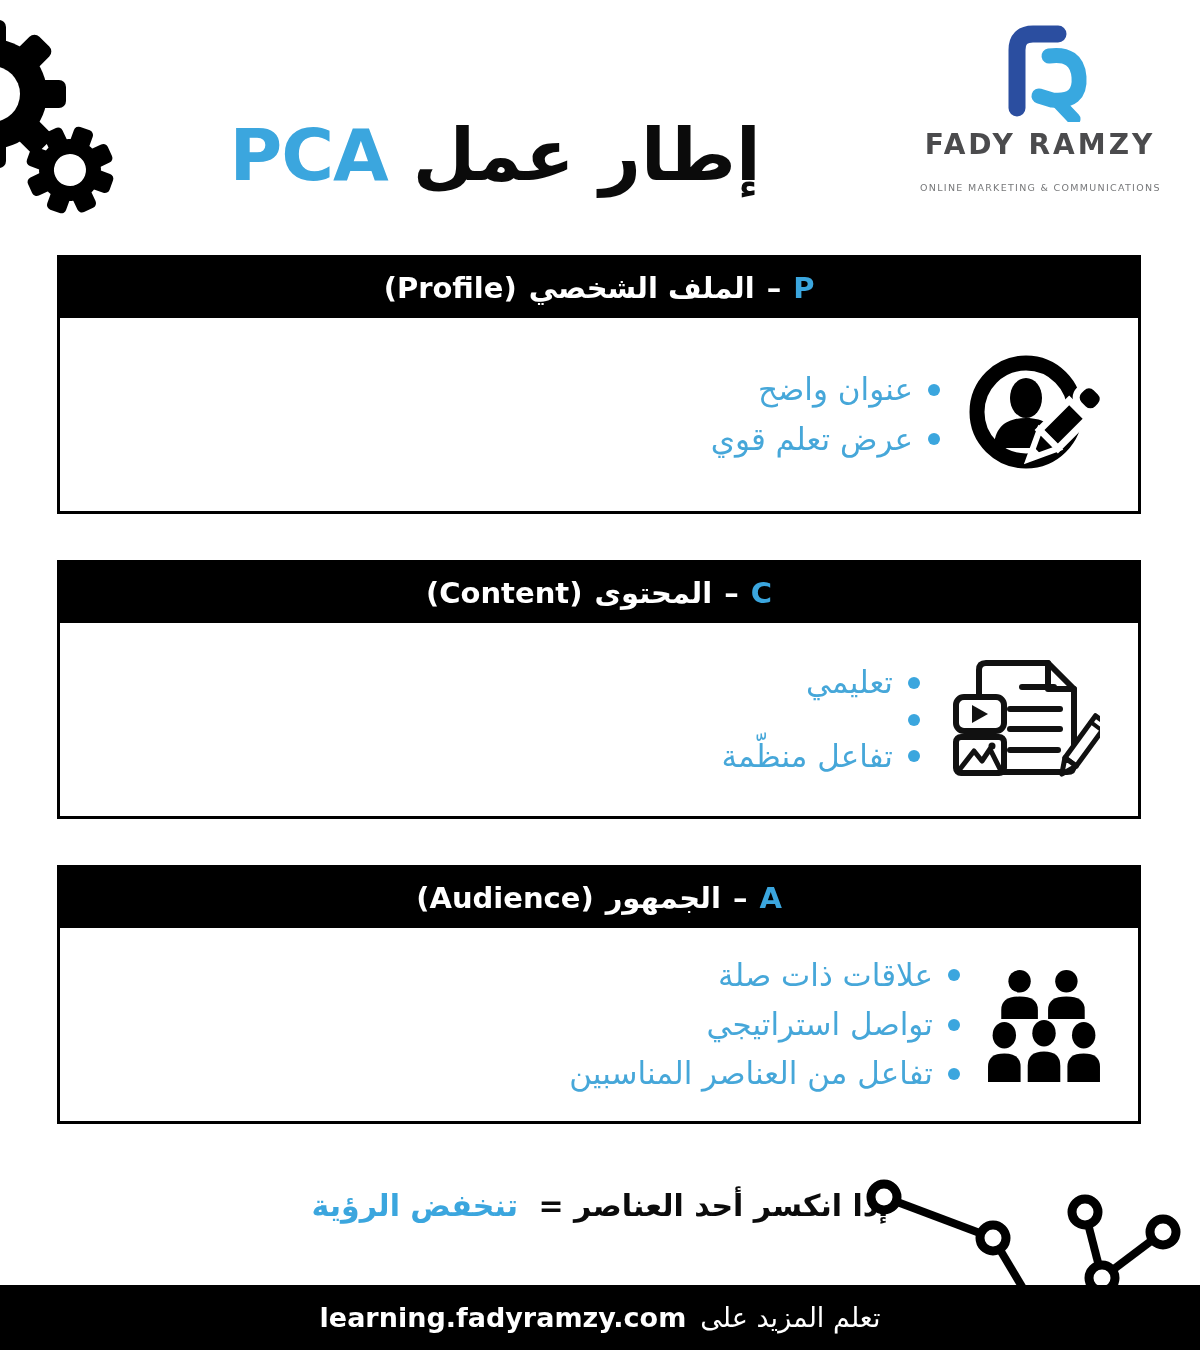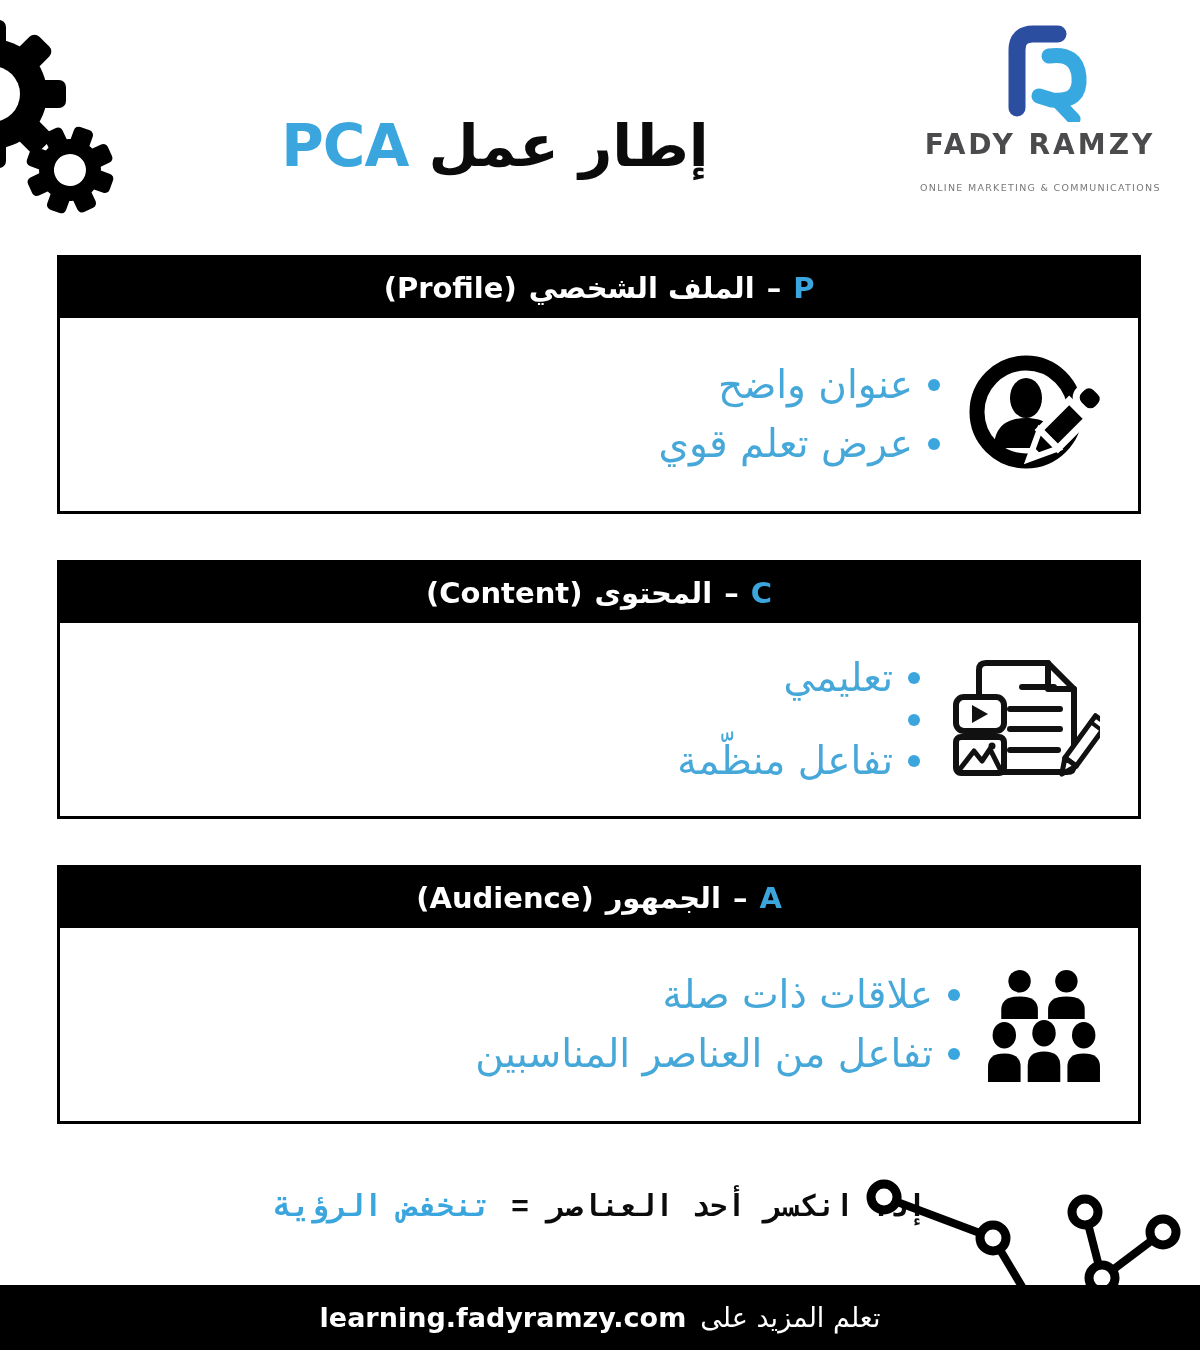--- a/index.html
+++ b/index.html
@@ -1,45 +1,45 @@
 <!DOCTYPE html>
 <html><head>
 <meta charset="utf-8">
 <style>
   html,body{margin:0;padding:0;background:#fff;}
   .page{position:relative;width:1200px;height:1350px;background:#fff;overflow:hidden;
         font-family:"DejaVu Sans","Liberation Sans",sans-serif;}
 
   
   .main-title{position:absolute;top:52px;left:95px;width:800px;text-align:center;
-              font-size:58px;font-weight:800;color:#0b0b0b;letter-spacing:-1px;line-height:110px;}
+              font-size:72px;font-weight:800;color:#0b0b0b;letter-spacing:-1px;line-height:110px;}
   .main-title .hl{color:#3BA6DE;font-weight:800;}
   .gears{position:absolute;top:0;left:0;}
 
   .logo{position:absolute;top:22px;right:40px;width:240px;text-align:center;}
   .logo-mark{display:block;margin:0 auto;}
   .logo-name{font-size:28px;font-weight:700;color:#4b4b4d;letter-spacing:3px;margin-top:6px;white-space:nowrap;}
   .logo-tagline{font-size:9.5px;color:#77787a;letter-spacing:1.3px;margin-top:21px;white-space:nowrap;}
 
   
   .card{position:absolute;left:57px;width:1084px;border:3px solid #000;background:#fff;box-sizing:border-box;}
   .card-header{height:60px;background:#000;color:#fff;display:flex;align-items:center;justify-content:center;
                gap:12px;font-size:29px;font-weight:700;}
   .card-header .letter{color:#3BA6DE;font-weight:700;}
   .card-body{height:193px;display:flex;align-items:center;padding:0 38px;gap:28px;}
   .icon-wrap{flex:none;display:flex;align-items:center;justify-content:center;}
   .bullets{list-style:none;margin:0;padding:0;display:flex;flex-direction:column;gap:12px;}
-  .bullets li{display:flex;align-items:center;gap:15px;font-size:39px;color:#46A7D9;line-height:1.2;}
+  .bullets li{display:flex;align-items:center;gap:15px;font-size:31px;color:#46A7D9;line-height:1.2;}
   .dot{width:12px;height:12px;border-radius:50%;background:#3BA6DE;flex:none;}
 
   
   .tagline{position:absolute;top:1188px;left:0;width:1200px;text-align:center;
            font-size:30px;font-weight:700;color:#0b0b0b;}
   .tagline .blue{color:#3BA6DE;}
-  .tagline span{margin:0 5px;font-family:Liberation Mono, monospace;}
+  .tagline span{margin:0 5px;}
 
   .network{position:absolute;left:850px;top:1150px;}
 
   
   .footer{position:absolute;left:0;top:1285px;width:1200px;height:65px;background:#000;color:#fff;
           display:flex;align-items:center;justify-content:center;font-size:27px;}
   .footer .inner{display:flex;align-items:center;gap:14px;}
   .footer .url{font-weight:700;}
 </style>
 </head>
@@ -197,20 +197,24 @@
           </g>
         </svg>
       </div>
       <ul class="bullets">
         <li>
           <span class="dot"></span>
           <span>علاقات ذات صلة</span>
         </li>
         <li>
           <span class="dot"></span>
+          <span>تواصل استراتيجي</span>
+        </li>
+        <li>
+          <span class="dot"></span>
           <span>تفاعل من العناصر المناسبين</span>
         </li>
       </ul>
     </div>
   </section>
 
   <div class="tagline" dir="rtl">
     <span>إذا انكسر أحد العناصر =</span>
     <span class="blue">تنخفض الرؤية</span>
   </div>

